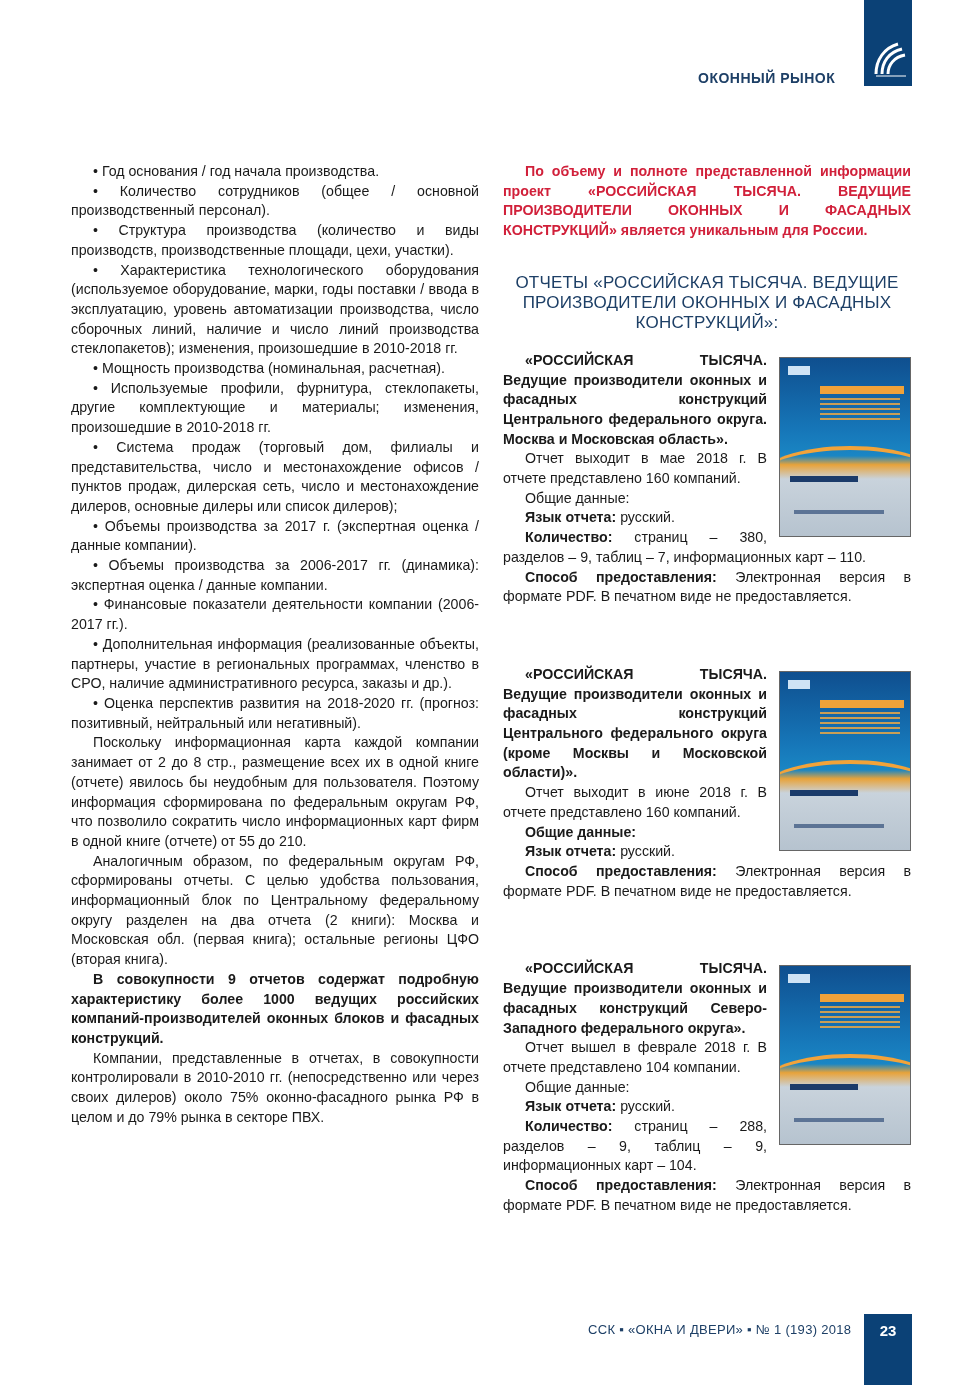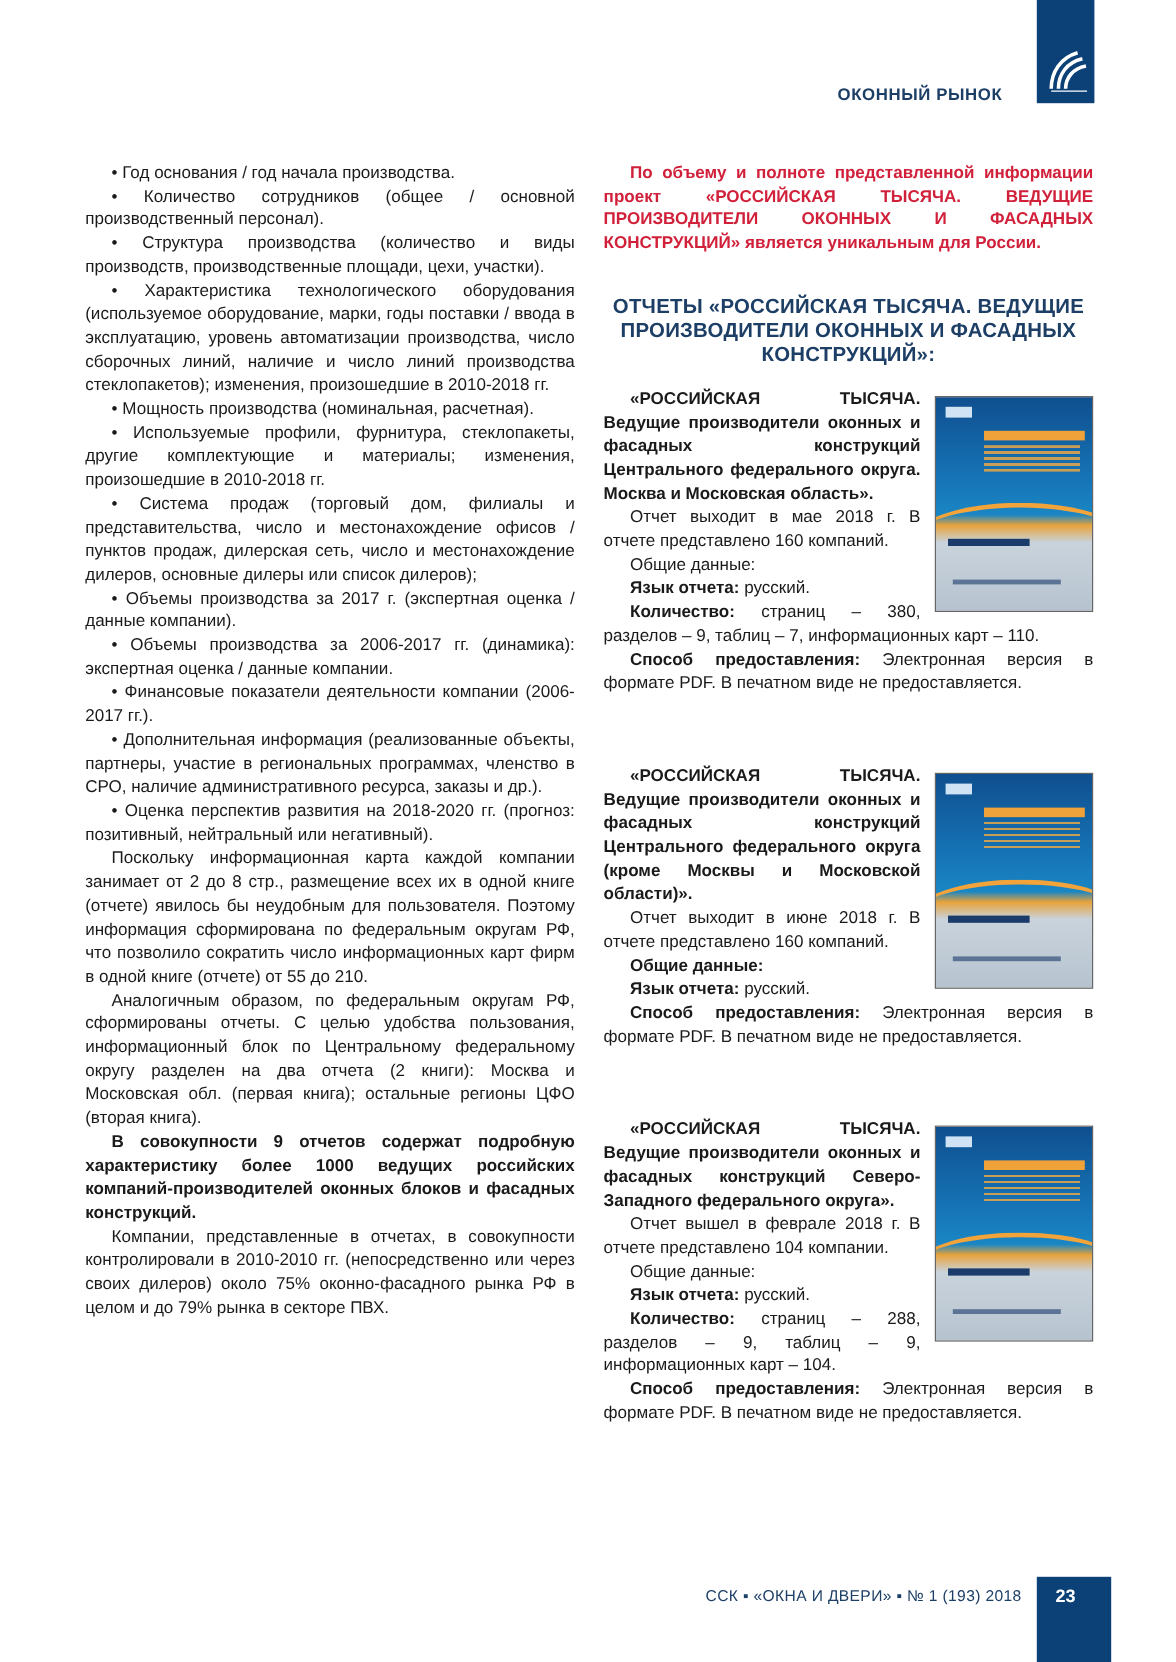--- a/index.html
+++ b/index.html
@@ -2,44 +2,44 @@
 <html><head>
 <meta charset="utf-8">
 <style>
   html, body { margin: 0; padding: 0; background: #ffffff; }
   body { width: 980px; height: 1385px; position: relative; overflow: hidden;
          font-family: "Liberation Sans", sans-serif; color: #1a1a1a; }
   .top-tab { position: absolute; left: 864px; top: 0; width: 48px; height: 86px; background: #0b4176; }
   .top-tab svg { position: absolute; left: 6px; top: 40px; }
   .section-label { position: absolute; left: 698px; top: 70px; font-size: 14px; font-weight: bold;
          color: #1d3f66; letter-spacing: 0.5px; }
-  .col { position: absolute; font-size: 14.2px; line-height: 19.7px; text-align: justify; }
+  .col { position: absolute; font-size: 14.2px; line-height: 19.7px; text-align: justify; margin-top: 27px; }
   .col-left { left: 71px; top: 135px; width: 408px; }
   .col p { margin: 0; text-indent: 22px; }
   .b { font-weight: bold; }
   .red { color: #d1203a; font-weight: bold; }
   .col-right { left: 503px; top: 135px; width: 408px; }
-  .heading { text-align: center; color: #1d3f66; font-weight: bold; font-size: 17px; line-height: 20px;
+  .heading { text-align: center; color: #1d3f66; font-weight: normal; font-size: 17px; line-height: 20px;
          margin: 32px 0 18px 0; letter-spacing: 0.2px; }
   .report { position: relative; }
   .report .cover { float: right; width: 130px; height: 178px; margin: 6px 0 4px 12px; border: 1px solid #666;
          background: linear-gradient(180deg, #0f4f8f 0%, #1676b8 40%, #1a86c4 55%, #e8a33a 60%, #c9d3dc 68%, #b6c3cf 100%);
          position: relative; overflow: hidden; }
   .cover .c-title { position: absolute; left: 40px; top: 28px; width: 84px; height: 8px; background: #f0a23a; }
   .cover .c-sub { position: absolute; left: 40px; top: 40px; width: 80px; height: 22px;
          background: repeating-linear-gradient(180deg, #e9a746 0 2px, transparent 2px 5px); opacity: .85; }
   .cover .c-logo { position: absolute; left: 8px; top: 8px; width: 22px; height: 9px; background: #cfe3f5; }
   .cover .c-wave { position: absolute; left: -20px; top: 88px; width: 180px; height: 60px; border-top: 4px solid #f2a33a;
          border-radius: 50% 50% 0 0; }
   .cover .c-label { position: absolute; left: 10px; top: 118px; width: 68px; height: 6px; background: #1b3b6a; }
   .cover .c-foot { position: absolute; left: 14px; top: 152px; width: 90px; height: 4px; background: #1b3b6a; opacity: .6; }
   .report-gap1 { height: 58px; }
   .report-gap2 { height: 58px; }
   .footer { position: absolute; left: 588px; top: 1322px; font-size: 13px; color: #1d3f66; letter-spacing: 0.3px; }
-  .page-tab { position: absolute; left: 864px; top: 1314px; width: 48px; height: 71px; background: #0b4176; padding-left: 14px; }
+  .page-tab { position: absolute; left: 864px; top: 1314px; width: 48px; height: 71px; background: #0b4176; }
   .page-tab span { position: absolute; left: 0; width: 48px; top: 8px; text-align: center; color: #fff;
          font-weight: bold; font-size: 15px; }
 </style>
 </head>
 <body>
 
 <div class="top-tab">
   <svg width="36" height="40" viewBox="0 0 36 40">
     <path d="M6 34 C6 20 14 8 28 4" stroke="#fff" stroke-width="3" fill="none"></path>
     <path d="M12 34 C12 22 19 12 32 9" stroke="#fff" stroke-width="3" fill="none"></path>

